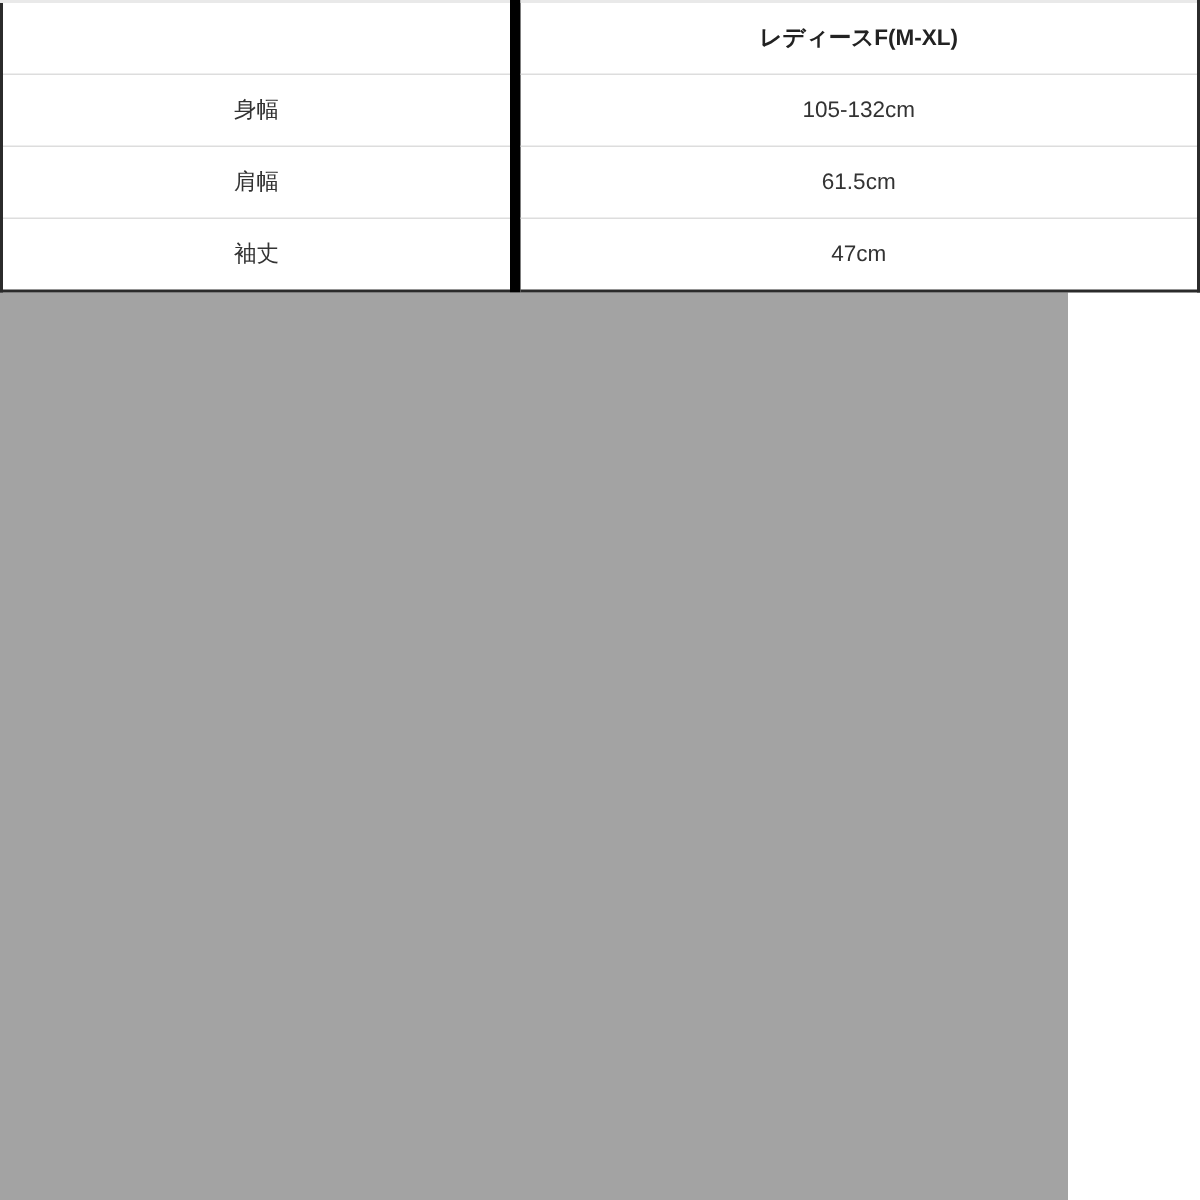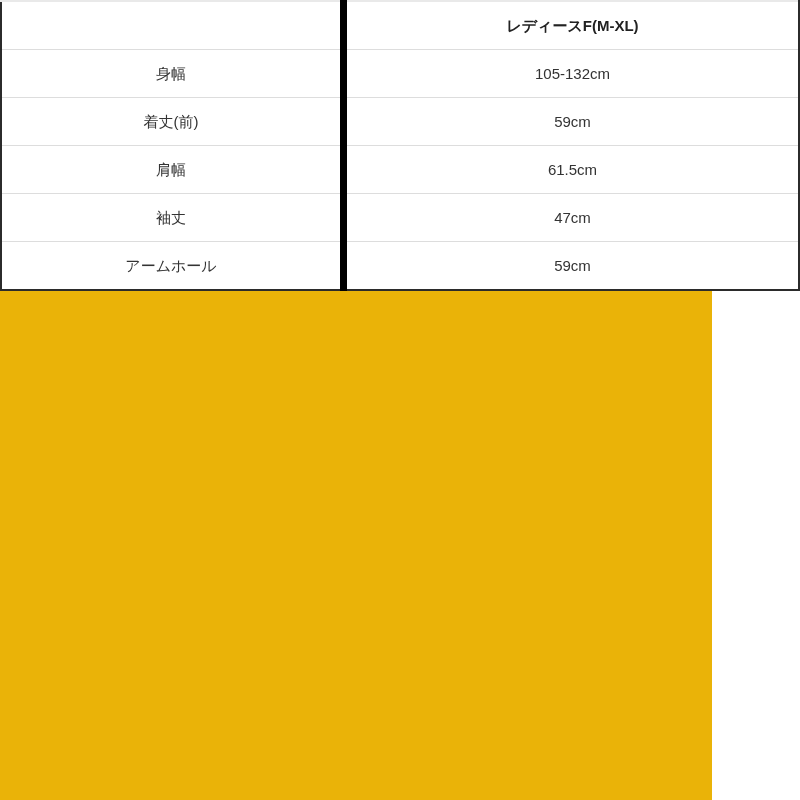--- a/index.html
+++ b/index.html
@@ -9,21 +9,21 @@
   body {
     width: 800px;
     height: 800px;
     background: #ffffff;
     font-family: "Liberation Sans", "DejaVu Sans", sans-serif;
     color: #333333;
   }
   .page {
     width: 712px;
     height: 800px;
-    background: #eab308;
+    background: #a3a3a3;
   }
   table.size-table {
     width: 800px;
     border-collapse: collapse;
     table-layout: fixed;
     border-left: 2px solid #2b2b2b;
     border-right: 2px solid #2b2b2b;
     border-bottom: 2px solid #2b2b2b;
     border-top: 2px solid #e9e9e9;
     background: #ffffff;
@@ -69,30 +69,22 @@
     <tbody>
       <tr class="header-row">
         <th class="col-label"></th>
         <th class="col-value">レディースF(M-XL)</th>
       </tr>
       <tr>
         <td class="col-label">身幅</td>
         <td class="col-value">105-132cm</td>
       </tr>
       <tr>
-        <td class="col-label">着丈(前)</td>
-        <td class="col-value">59cm</td>
-      </tr>
-      <tr>
         <td class="col-label">肩幅</td>
         <td class="col-value">61.5cm</td>
       </tr>
       <tr>
         <td class="col-label">袖丈</td>
         <td class="col-value">47cm</td>
       </tr>
-      <tr>
-        <td class="col-label">アームホール</td>
-        <td class="col-value">59cm</td>
-      </tr>
     </tbody>
   </table>
 </div>
 
 </body></html>

